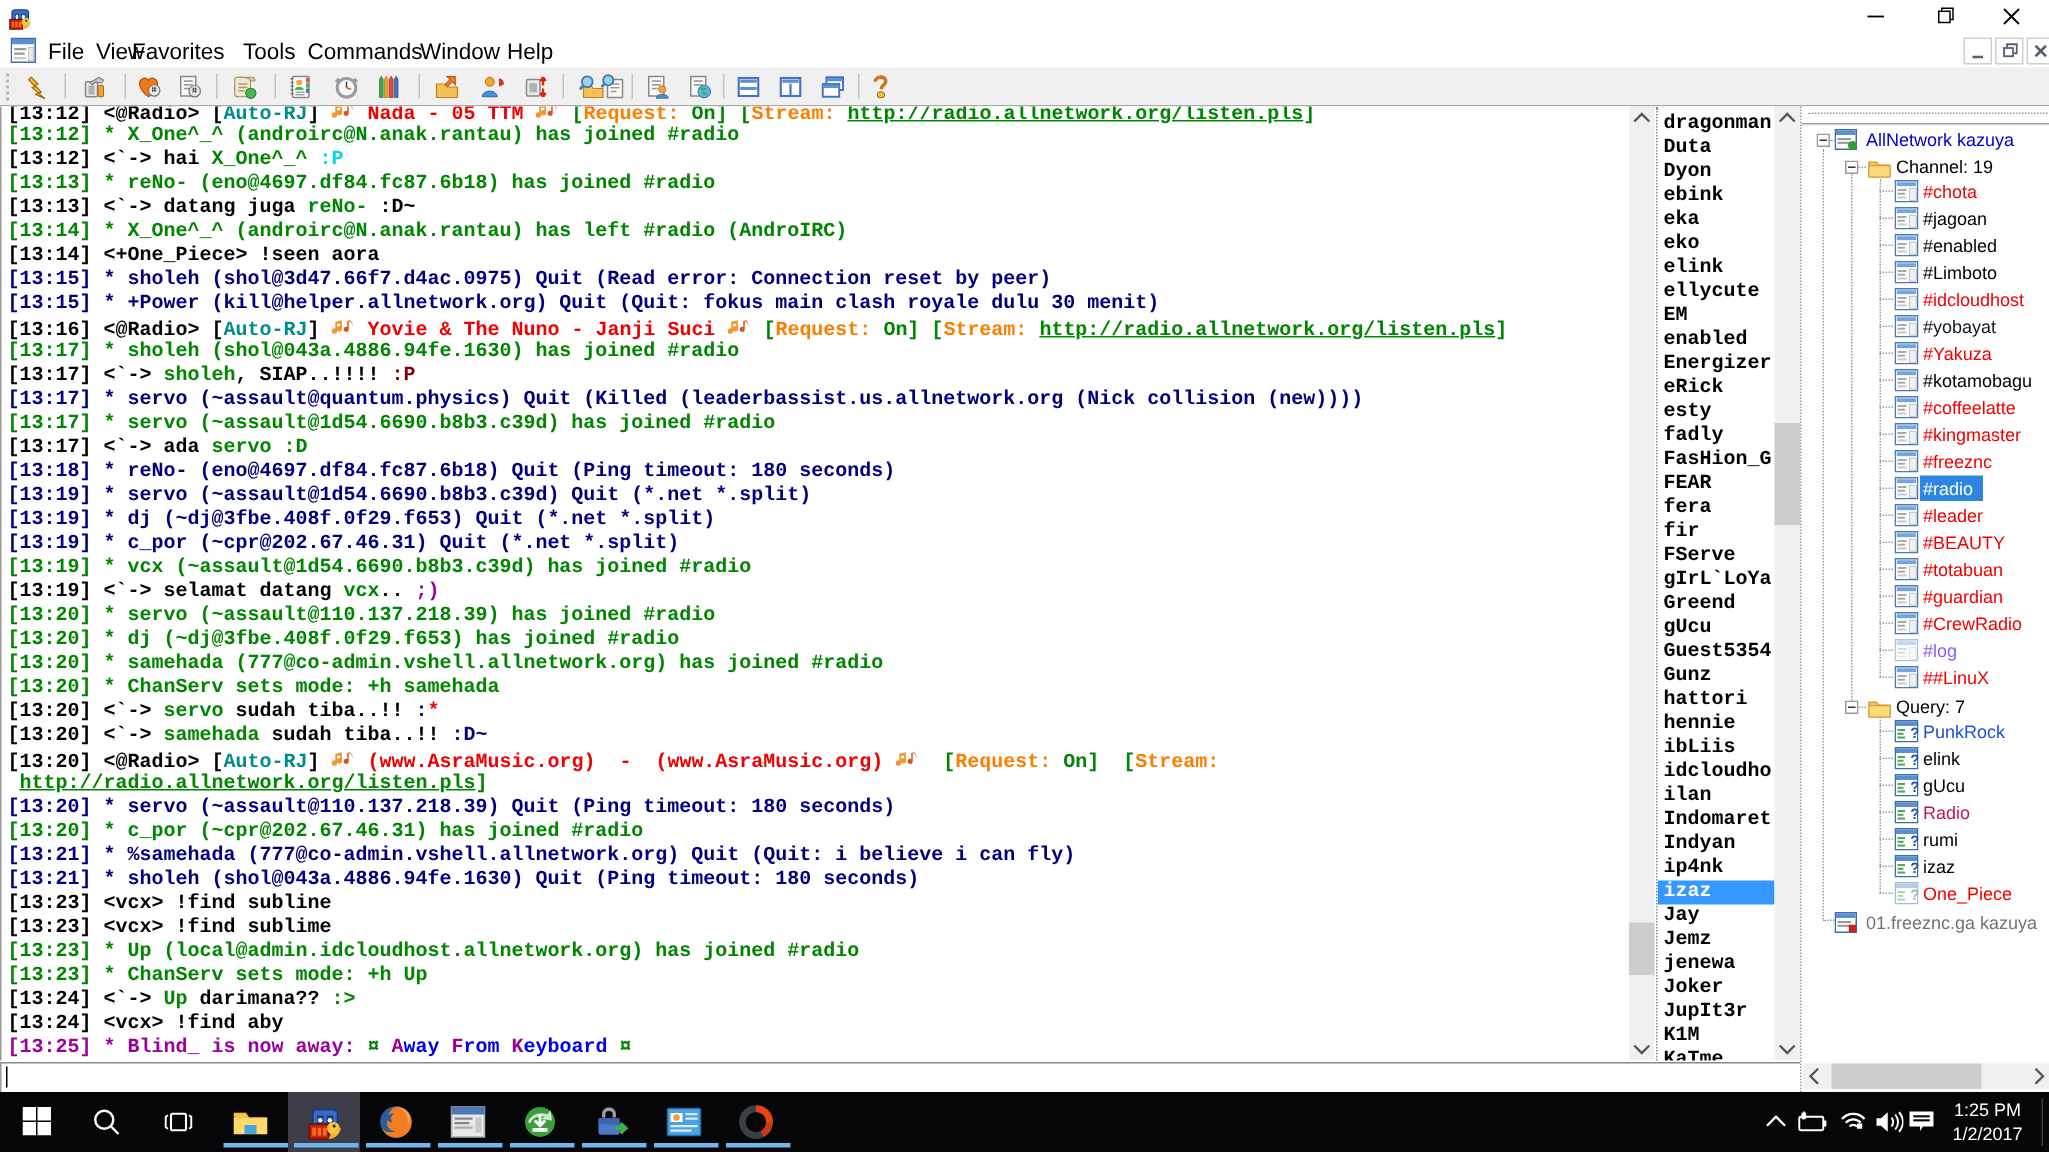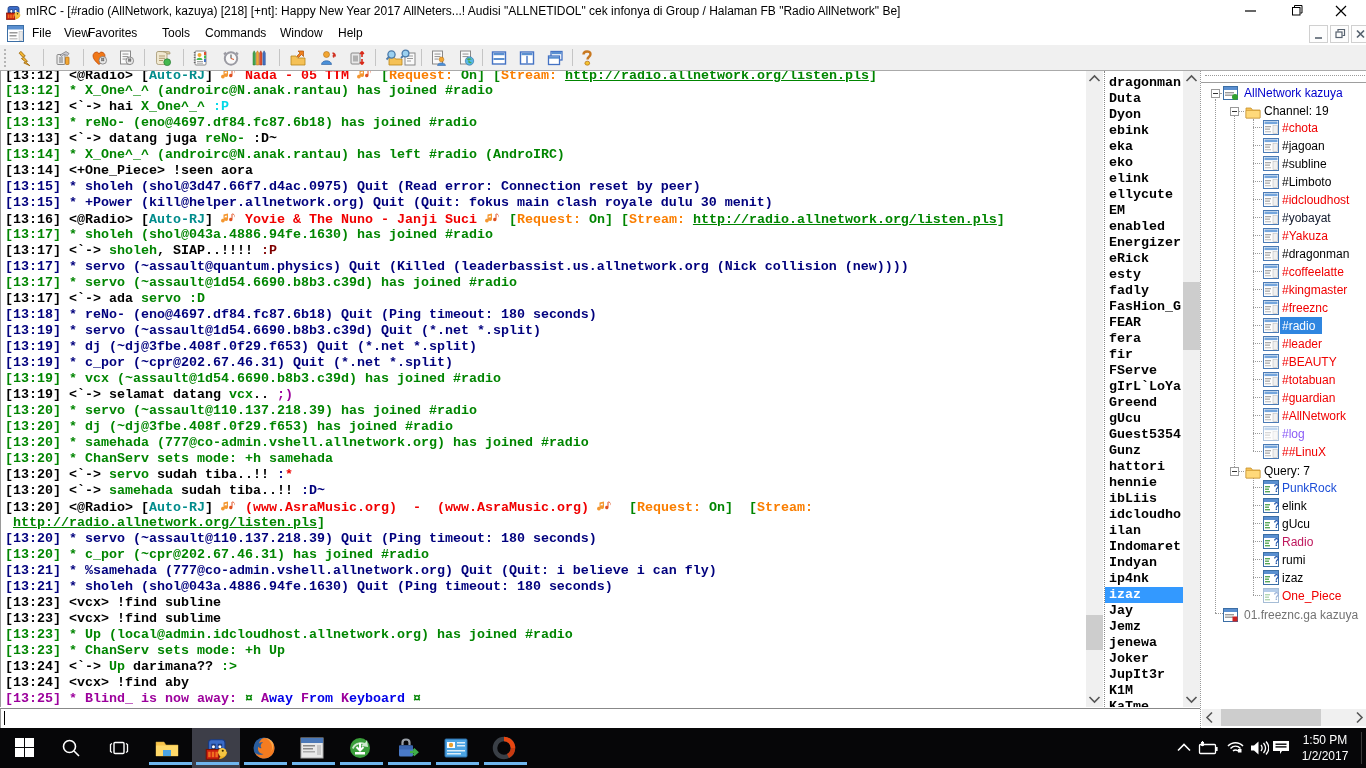--- a/index.html
+++ b/index.html
@@ -1,21 +1,21 @@
 <!DOCTYPE html>
 <html><head><meta charset="utf-8">
 <style>
 *{margin:0;padding:0;box-sizing:border-box}
 html,body{width:1366px;height:768px;overflow:hidden;background:#fff;
  font-family:"Liberation Sans",sans-serif;}
 .abs{position:absolute}
 #titlebar{position:absolute;left:0;top:0;width:1366px;height:23px;background:#fff}
 #title-text{position:absolute;left:26px;top:4px;font-size:12px;color:#000;white-space:nowrap}
 #menubar{position:absolute;left:0;top:23px;width:1366px;height:22px;background:#fff}
-.menu{position:absolute;top:3px;font-size:12px;color:#000}
+.menu{position:absolute;top:3px;font-size:15px;color:#000}
 #toolbar{position:absolute;left:0;top:45px;width:1366px;height:26px;background:#f0f0f0;border-bottom:1px solid #aaa}
 .tsep{position:absolute;top:4px;width:1px;height:17px;background:#c5c5c5}
 #mdi{position:absolute;left:0;top:71px;width:1366px;height:657px;background:#fff}
 #chat{position:absolute;left:0;top:0;width:1086px;height:636px;background:#fff;overflow:hidden;border-left:1px solid #9a9a9a}
 #chatinner{position:absolute;left:4px;top:-4px;font-family:"Liberation Mono",monospace;font-weight:bold;font-size:13.3333px;white-space:pre}
 .l{height:16px;line-height:16px}
 #editbox{position:absolute;left:0;top:637px;width:1200px;height:20px;background:#fff;border-top:1px solid #888;border-left:1px solid #9a9a9a}
 #caret{position:absolute;left:3px;top:2px;width:1px;height:14px;background:#000}
 .sb{position:absolute;background:#f0f0f0}
 .sbthumb{position:absolute;background:#cdcdcd}
@@ -37,21 +37,20 @@
       <circle cx="10.6" cy="7.2" r="1" fill="#fff"></circle>
       <rect x="1.5" y="9" width="8.5" height="6.5" fill="#cc2010" stroke="#7a1000" stroke-width="0.7"></rect>
       <rect x="2.8" y="10.5" width="1.6" height="3.6" fill="#f07020"></rect>
       <rect x="5.2" y="10.5" width="1.6" height="3.6" fill="#f07020"></rect>
       <rect x="7.6" y="10.5" width="1.6" height="3.6" fill="#f07020"></rect>
       <path d="M10 15.5 A5.5 5.5 0 0 0 15.5 10.5 L11.5 12.2 Z" fill="#f0b020"></path>
       <circle cx="12.2" cy="10.8" r="2.8" fill="#f5c542"></circle>
       <path d="M12 12.5 L16 10.5 L16 14 Z" fill="#fff" opacity="0"></path>
       <circle cx="12.5" cy="9.8" r="0.7" fill="#3a2a00"></circle>
     </svg>
-    <div id="title-text">mIRC - [#radio (AllNetwork, kazuya) [218] [+nt]: Happy New Year 2017 AllNeters...! Audisi "ALLNETIDOL" cek infonya di Group / Halaman FB "Radio AllNetwork" Be]</div>
     <svg class="abs" style="left:1240px;top:0" width="126" height="22" viewBox="0 0 126 22">
       <line x1="5" y1="11" x2="16" y2="11" stroke="#000" stroke-width="1.2"></line>
       <rect x="52.5" y="7.5" width="7.5" height="7.5" fill="#fff" stroke="#000" stroke-width="1"></rect>
       <path d="M54.5 7 L54.5 5.5 L62 5.5 L62 13 L60.5 13" fill="none" stroke="#000" stroke-width="1"></path>
       <path d="M96 6 L106 16 M106 6 L96 16" stroke="#000" stroke-width="1.2"></path>
     </svg>
   </div>
 <div id="menubar">
     <svg class="abs" style="left:7px;top:2px" width="17" height="17" viewBox="0 0 17 17">
       <rect x="0.5" y="0.5" width="16" height="16" fill="#fff" stroke="#3b6ea5"></rect>
@@ -301,21 +300,21 @@
       <div class="ti" style="left:81px;top:68px;color:#000000">#jagoan</div>
       <div class="abs" style="left:52px;top:92px;width:9px;border-top:1px dotted #9a9a9a"></div>
       <svg class="abs" style="left:62px;top:85px;opacity:1" width="16" height="15" viewBox="0 0 16 15">
         <rect x="0.5" y="0.5" width="15" height="14" fill="#fdfdfd" stroke="#4a7ab5"></rect>
         <rect x="1.5" y="1.5" width="13" height="2.6" fill="#74a5dc"></rect>
         <rect x="2" y="6" width="6" height="1.3" fill="#a8a8a8"></rect>
         <rect x="2" y="8.5" width="5" height="1.3" fill="#a8a8a8"></rect>
         <rect x="2" y="11" width="6" height="1.3" fill="#c8c8c8"></rect>
         <rect x="10" y="5.5" width="4.5" height="8" fill="#f0f0f0" stroke="#b5b5b5" stroke-width="0.5"></rect>
       </svg>
-      <div class="ti" style="left:81px;top:86px;color:#000000">#subline</div>
+      <div class="ti" style="left:81px;top:86px;color:#000000">#enabled</div>
       <div class="abs" style="left:52px;top:110px;width:9px;border-top:1px dotted #9a9a9a"></div>
       <svg class="abs" style="left:62px;top:103px;opacity:1" width="16" height="15" viewBox="0 0 16 15">
         <rect x="0.5" y="0.5" width="15" height="14" fill="#fdfdfd" stroke="#4a7ab5"></rect>
         <rect x="1.5" y="1.5" width="13" height="2.6" fill="#74a5dc"></rect>
         <rect x="2" y="6" width="6" height="1.3" fill="#a8a8a8"></rect>
         <rect x="2" y="8.5" width="5" height="1.3" fill="#a8a8a8"></rect>
         <rect x="2" y="11" width="6" height="1.3" fill="#c8c8c8"></rect>
         <rect x="10" y="5.5" width="4.5" height="8" fill="#f0f0f0" stroke="#b5b5b5" stroke-width="0.5"></rect>
       </svg>
       <div class="ti" style="left:81px;top:104px;color:#000000">#Limboto</div>
@@ -351,21 +350,21 @@
       <div class="ti" style="left:81px;top:158px;color:#f00000">#Yakuza</div>
       <div class="abs" style="left:52px;top:182px;width:9px;border-top:1px dotted #9a9a9a"></div>
       <svg class="abs" style="left:62px;top:175px;opacity:1" width="16" height="15" viewBox="0 0 16 15">
         <rect x="0.5" y="0.5" width="15" height="14" fill="#fdfdfd" stroke="#4a7ab5"></rect>
         <rect x="1.5" y="1.5" width="13" height="2.6" fill="#74a5dc"></rect>
         <rect x="2" y="6" width="6" height="1.3" fill="#a8a8a8"></rect>
         <rect x="2" y="8.5" width="5" height="1.3" fill="#a8a8a8"></rect>
         <rect x="2" y="11" width="6" height="1.3" fill="#c8c8c8"></rect>
         <rect x="10" y="5.5" width="4.5" height="8" fill="#f0f0f0" stroke="#b5b5b5" stroke-width="0.5"></rect>
       </svg>
-      <div class="ti" style="left:81px;top:176px;color:#000000">#dragonman</div>
+      <div class="ti" style="left:81px;top:176px;color:#000000">#kotamobagu</div>
       <div class="abs" style="left:52px;top:200px;width:9px;border-top:1px dotted #9a9a9a"></div>
       <svg class="abs" style="left:62px;top:193px;opacity:1" width="16" height="15" viewBox="0 0 16 15">
         <rect x="0.5" y="0.5" width="15" height="14" fill="#fdfdfd" stroke="#4a7ab5"></rect>
         <rect x="1.5" y="1.5" width="13" height="2.6" fill="#74a5dc"></rect>
         <rect x="2" y="6" width="6" height="1.3" fill="#a8a8a8"></rect>
         <rect x="2" y="8.5" width="5" height="1.3" fill="#a8a8a8"></rect>
         <rect x="2" y="11" width="6" height="1.3" fill="#c8c8c8"></rect>
         <rect x="10" y="5.5" width="4.5" height="8" fill="#f0f0f0" stroke="#b5b5b5" stroke-width="0.5"></rect>
       </svg>
       <div class="ti" style="left:81px;top:194px;color:#f00000">#coffeelatte</div>
@@ -442,21 +441,21 @@
       <div class="ti" style="left:81px;top:320px;color:#f00000">#guardian</div>
       <div class="abs" style="left:52px;top:344px;width:9px;border-top:1px dotted #9a9a9a"></div>
       <svg class="abs" style="left:62px;top:337px;opacity:1" width="16" height="15" viewBox="0 0 16 15">
         <rect x="0.5" y="0.5" width="15" height="14" fill="#fdfdfd" stroke="#4a7ab5"></rect>
         <rect x="1.5" y="1.5" width="13" height="2.6" fill="#74a5dc"></rect>
         <rect x="2" y="6" width="6" height="1.3" fill="#a8a8a8"></rect>
         <rect x="2" y="8.5" width="5" height="1.3" fill="#a8a8a8"></rect>
         <rect x="2" y="11" width="6" height="1.3" fill="#c8c8c8"></rect>
         <rect x="10" y="5.5" width="4.5" height="8" fill="#f0f0f0" stroke="#b5b5b5" stroke-width="0.5"></rect>
       </svg>
-      <div class="ti" style="left:81px;top:338px;color:#f00000">#AllNetwork</div>
+      <div class="ti" style="left:81px;top:338px;color:#f00000">#CrewRadio</div>
       <div class="abs" style="left:52px;top:362px;width:9px;border-top:1px dotted #9a9a9a"></div>
       <svg class="abs" style="left:62px;top:355px;opacity:0.45" width="16" height="15" viewBox="0 0 16 15">
         <rect x="0.5" y="0.5" width="15" height="14" fill="#fdfdfd" stroke="#4a7ab5"></rect>
         <rect x="1.5" y="1.5" width="13" height="2.6" fill="#74a5dc"></rect>
         <rect x="2" y="6" width="6" height="1.3" fill="#a8a8a8"></rect>
         <rect x="2" y="8.5" width="5" height="1.3" fill="#a8a8a8"></rect>
         <rect x="2" y="11" width="6" height="1.3" fill="#c8c8c8"></rect>
         <rect x="10" y="5.5" width="4.5" height="8" fill="#f0f0f0" stroke="#b5b5b5" stroke-width="0.5"></rect>
       </svg>
       <div class="ti" style="left:81px;top:356px;color:#8b5cf6">#log</div>
@@ -667,16 +666,16 @@
     <svg class="abs" style="left:1250px;top:12px" width="19" height="16" viewBox="0 0 19 16">
       <path d="M1 5.5 L4 5.5 L8.5 1.5 L8.5 14.5 L4 10.5 L1 10.5 Z" fill="#fff"></path>
       <path d="M11 5 C12.5 7 12.5 9 11 11 M13.5 3 C16 6 16 10 13.5 13 M16 1.5 C19.5 5.5 19.5 10.5 16 14.5" stroke="#fff" stroke-width="1.3" fill="none"></path>
     </svg>
     <svg class="abs" style="left:1272px;top:12px" width="18" height="16" viewBox="0 0 18 16">
       <path d="M1 1 L17 1 L17 11 L10 11 L8 14 L8 11 L1 11 Z" fill="#fff"></path>
       <rect x="3.5" y="3.5" width="11" height="1.4" fill="#060608"></rect>
       <rect x="3.5" y="6.2" width="11" height="1.4" fill="#060608"></rect>
     </svg>
     <div id="clock">
-      <div>1:50 PM</div>
+      <div>1:25 PM</div>
       <div>1/2/2017</div>
     </div>
     <div class="abs" style="left:1361px;top:4px;width:1px;height:32px;background:#3a3a3a"></div>
   </div>
 </body></html>

